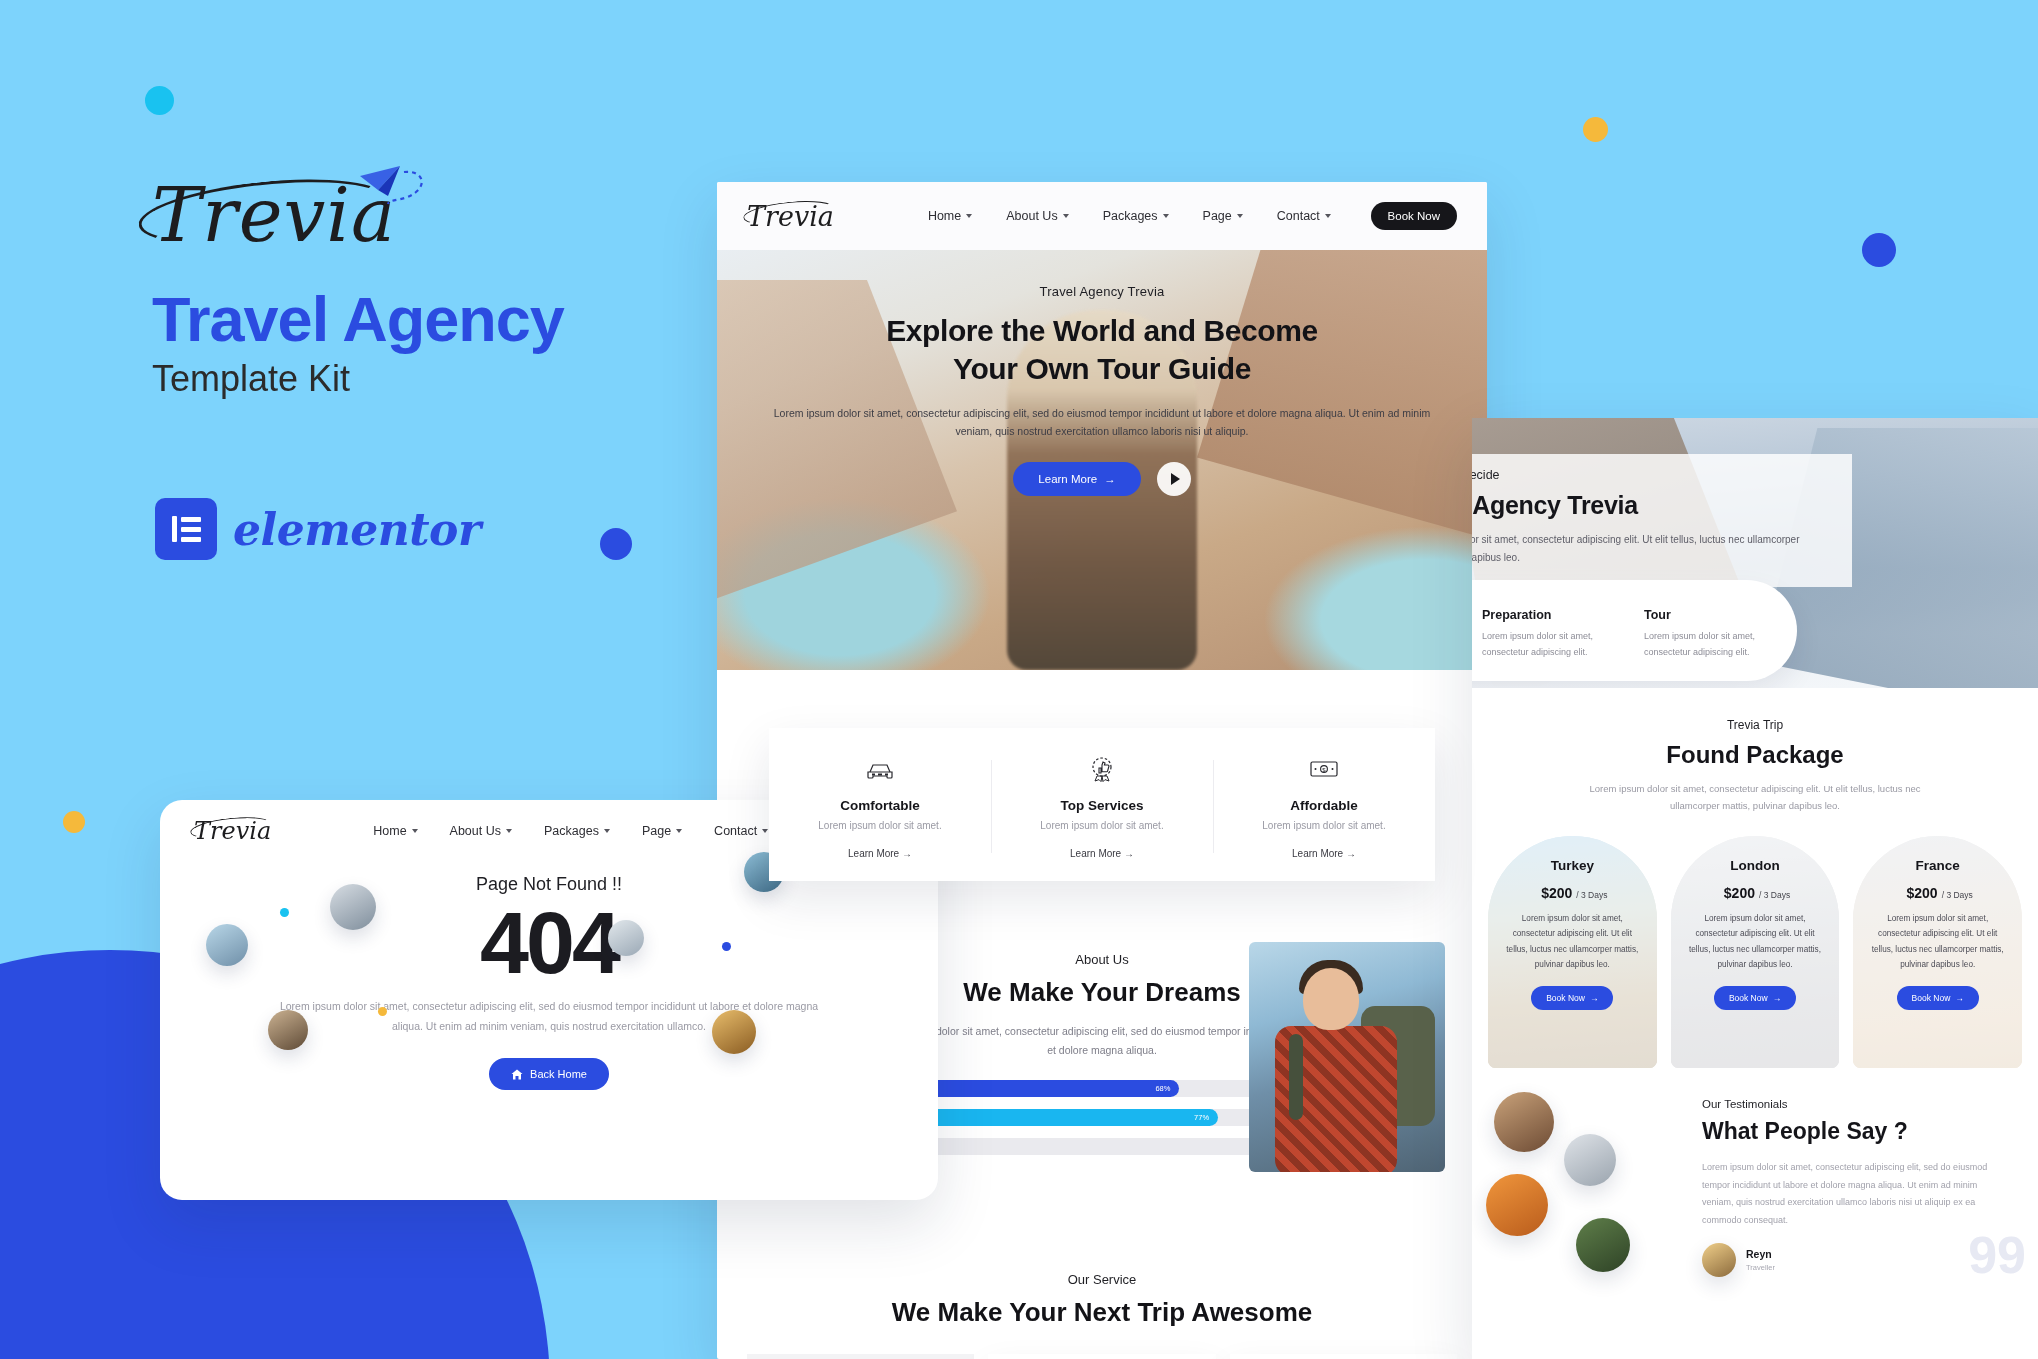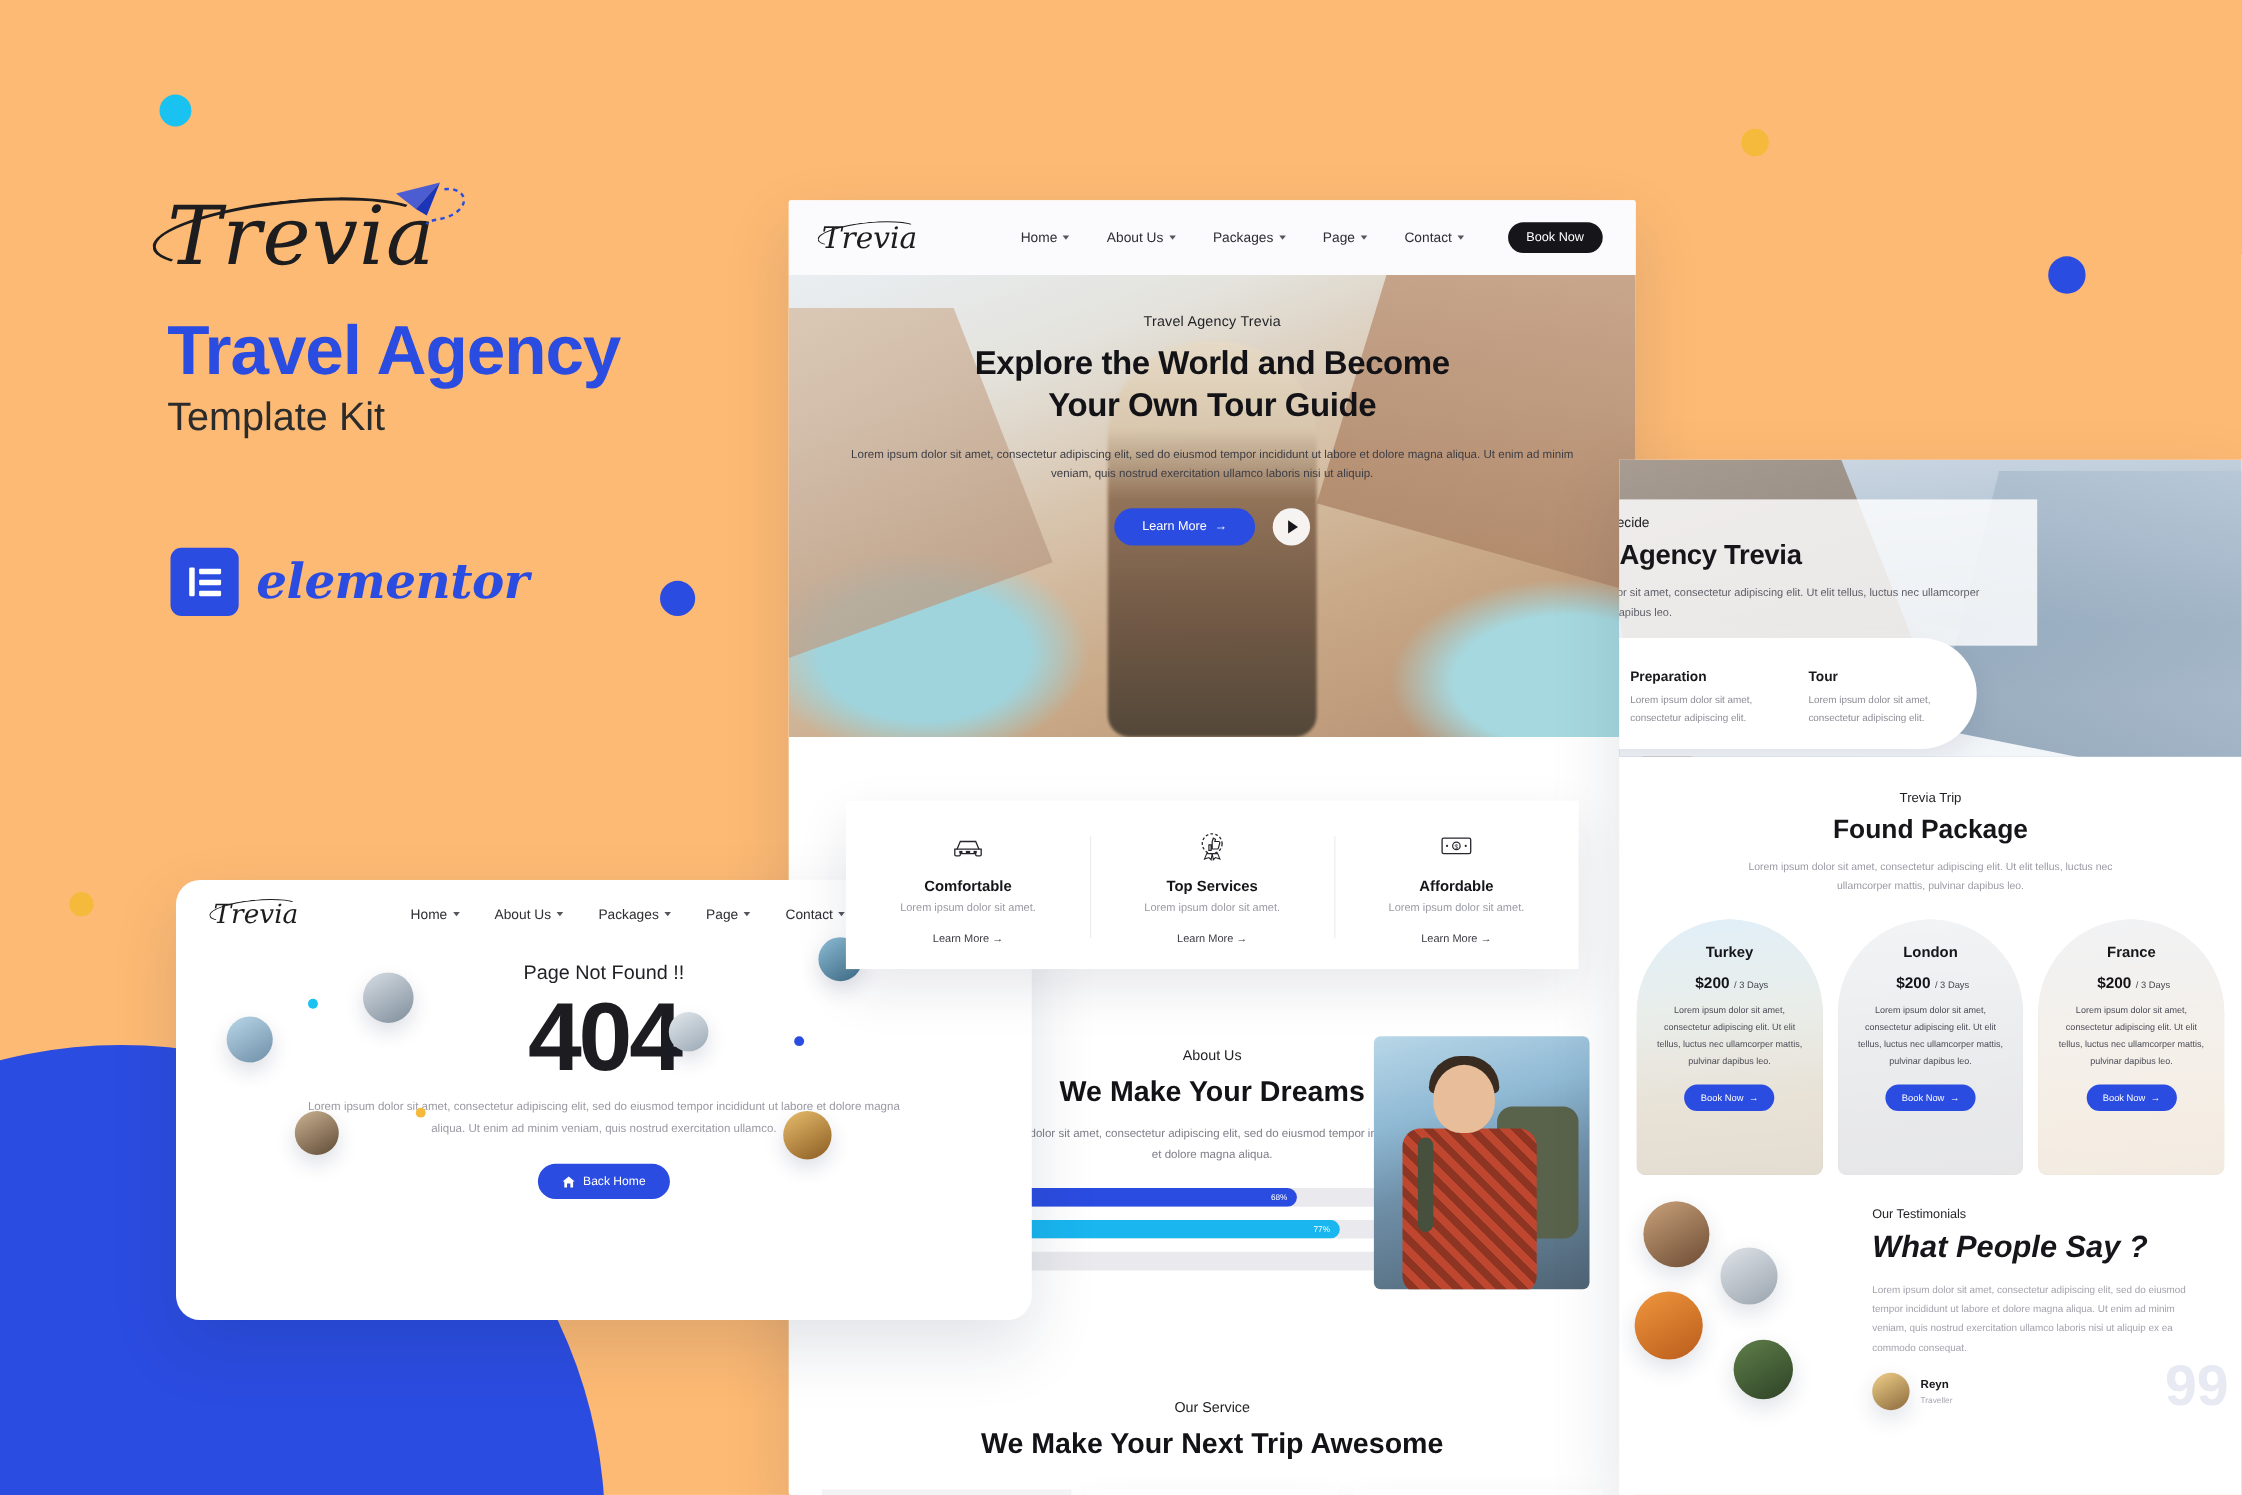--- a/index.html
+++ b/index.html
@@ -2,21 +2,21 @@
 <html><head>
 <meta charset="utf-8">
 <style>
   * { box-sizing: border-box; margin: 0; padding: 0; }
   html, body { width: 2038px; height: 1359px; overflow: hidden; }
   body {
     font-family: "Liberation Sans", sans-serif;
     background: #ffffff;
     position: relative;
   }
-  .stage { position: absolute; inset: 0; overflow: hidden; background:#fdba74; }
+  .stage { position: absolute; inset: 0; overflow: hidden; background:#7dd3fc; }
 
   
   .dot { position: absolute; border-radius: 50%; }
   .big-blue-circle {
     position: absolute; left: -330px; top: 950px;
     width: 880px; height: 880px; border-radius: 50%;
     background: #2B4CE0;
   }
 
   
@@ -204,21 +204,21 @@
   .pkg-book{
     margin: 14px auto 0; background:#2B4CE0;color:#fff;font-size:8.5px;padding:7px 15px;border-radius:16px;
     display:inline-flex;align-items:center;gap:5px;
   }
 
   .tst-sec{ margin-top: 24px; padding: 0 4px; display:flex; gap: 16px; }
   .tst-left{ width: 210px; position:relative; height: 180px;}
   .av{ position:absolute; border-radius:50%; overflow:hidden; box-shadow: 0 8px 20px rgba(30,40,80,.14);}
   .tst-right{ flex:1; padding-top: 6px; position:relative;}
   .tst-eyebrow{ font-size: 11.5px; color:#1f1f24;}
-  .tst-h2{ font-size: 28px; font-weight:bold; color:#15151a; margin-top: 8px; font-style: italic;}
+  .tst-h2{ font-size: 23px; font-weight:bold; color:#15151a; margin-top: 8px;}
   .tst-p{ font-size: 9px; color:#a2a2ac; line-height:1.95; margin-top: 14px; width: 300px;}
   .tst-author{ display:flex; align-items:center; gap:10px; margin-top: 14px;}
   .tst-name{ font-size:10.5px;font-weight:bold;color:#18181d;}
   .tst-role{ font-size:7.5px;color:#a8a8b2;margin-top:3px;}
   .quote-mark{ position:absolute; right: 8px; bottom: -4px; font-size: 52px; color:#e7e9f3; font-weight:bold; line-height:1;}
 
   
   #nf-mock{ left: 160px; top: 800px; width: 778px; height: 400px; border-radius: 22px; background:#fff; }
   .nf-nav{ height: 62px; display:flex; align-items:center; padding: 0 34px; }
   .nf-body{ position:relative; text-align:center; padding-top: 12px; }

